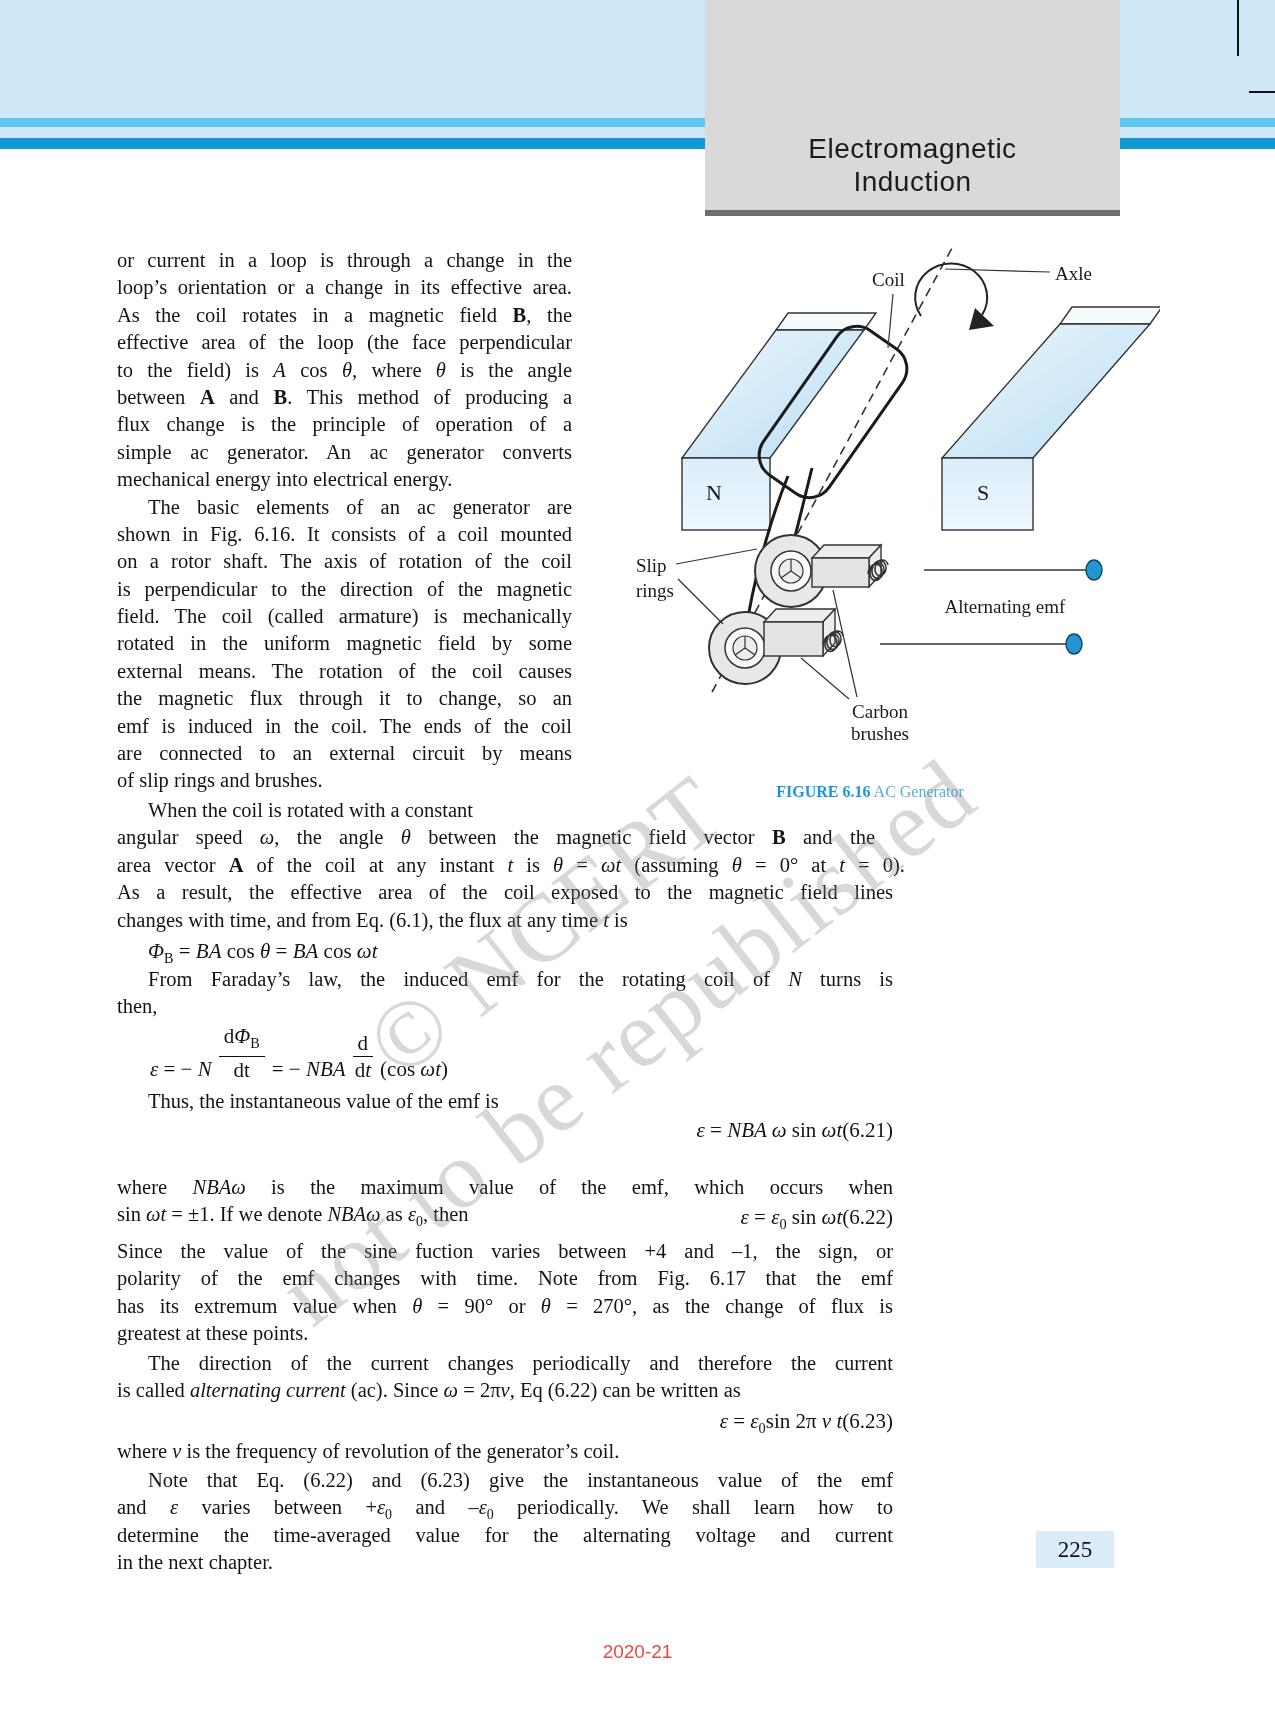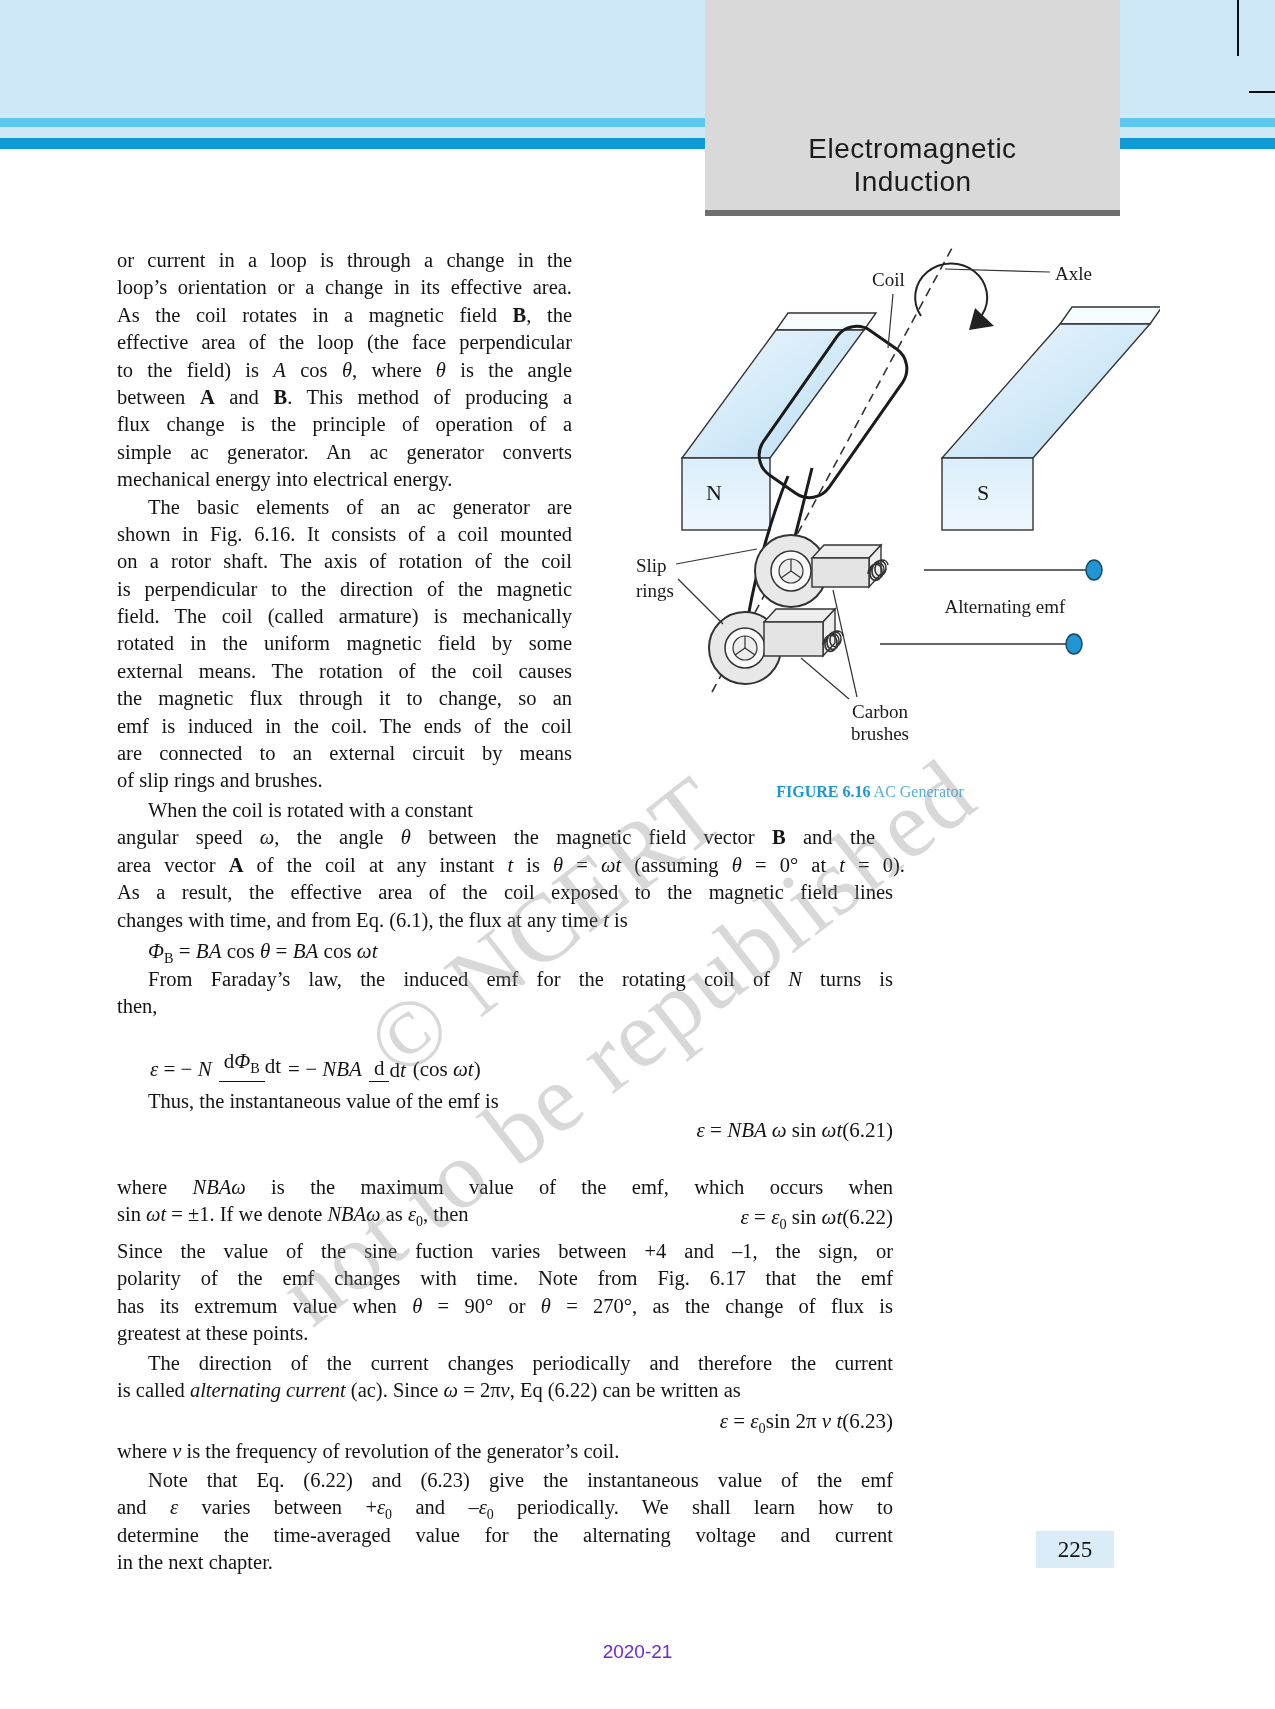--- a/index.html
+++ b/index.html
@@ -27,36 +27,36 @@
   .wide{width:776px;}
   i{font-style:italic;} b{font-weight:bold;}
   sub{font-size:.68em;}
   
   .eq{position:absolute;left:148px;font-size:21px;line-height:27px;}
   .eqrow{position:absolute;left:117px;width:776px;display:flex;justify-content:flex-end;
          font-size:21px;line-height:27px;}
   .eqrow .f{padding-left:31px;}
   .deq{position:absolute;left:150px;top:1022px;height:60px;display:flex;align-items:flex-end;
        font-size:21px;}
-  .frac{display:inline-flex;flex-direction:row;align-items:center;margin:0 7px;line-height:24px;}
+  .frac{display:inline-flex;flex-direction:column;align-items:center;margin:0 7px;line-height:24px;}
   .frac .num{border-bottom:1.6px solid #111;padding:0 5px 1px;}
   .frac .den{padding-top:1px;}
   
   #figsvg{position:absolute;left:580px;top:228px;}
   .figcap{position:absolute;left:640px;top:748px;width:460px;text-align:center;font-size:16px;margin-top:35px;}
   .figcap .fb{color:#1b96d6;font-weight:bold;}
   .figcap .ft{color:#55aedd;}
   
   .wm{position:absolute;font-size:96px;letter-spacing:2px;color:#8a8a8a;opacity:.33;
       white-space:nowrap;transform-origin:0 50%;transform:rotate(-38deg);pointer-events:none;z-index:9;}
   
   .pagenum{position:absolute;left:1036px;top:1531px;width:78px;height:37px;background:#d9ecf8;
            display:flex;align-items:center;justify-content:center;font-size:23px;}
   .footer{position:absolute;left:0;top:1641px;width:1275px;text-align:center;
-          font-family:"Liberation Sans","DejaVu Sans",sans-serif;font-size:19px;color:#6d28d9;}
+          font-family:"Liberation Sans","DejaVu Sans",sans-serif;font-size:19px;color:#ef4444;}
   svg text{font-family:"Liberation Serif","DejaVu Serif",serif;fill:#1a1a1a;}
 </style>
 </head>
 <body>
 
 <div id="page">
 
   <div class="band band1"></div>
   <div class="band band2"></div>
   <div class="band band3"></div>

